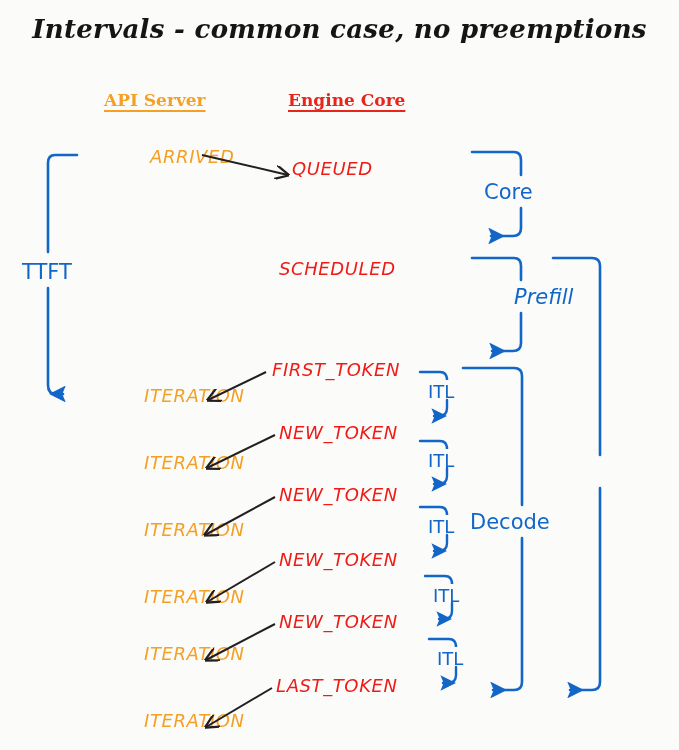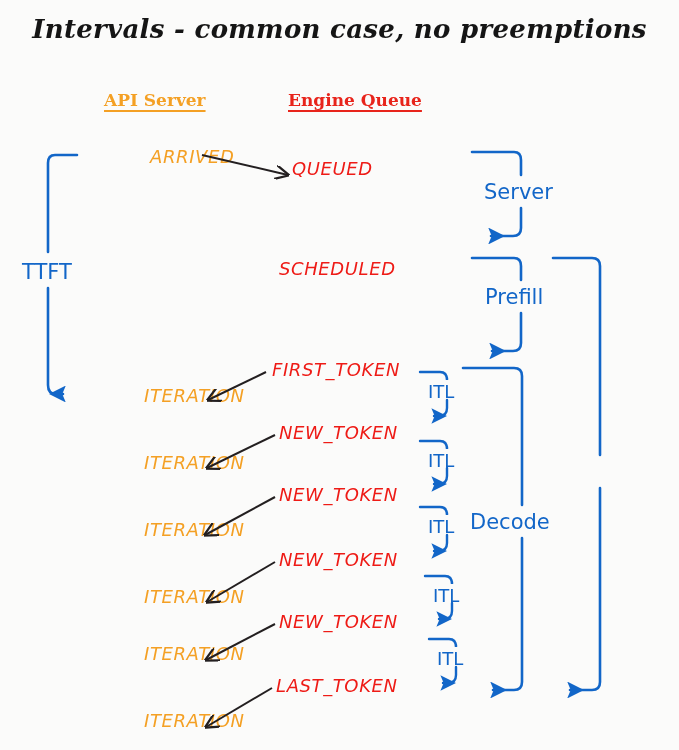--- a/index.html
+++ b/index.html
@@ -73,42 +73,42 @@
   }
 </style>
 </head>
 <body>
 
 <div id="canvas">
 
   <div class="abs title">Intervals - common case, no preemptions</div>
 
   <div class="abs col-head head-api">API Server</div>
-  <div class="abs col-head head-engine">Engine Queue</div>
+  <div class="abs col-head head-engine">Engine Core</div>
 
   <div class="abs state orange" style="left:106px; top:146px;">ARRIVED</div>
   <div class="abs state orange" style="left:100px; top:385px;">ITERATION</div>
   <div class="abs state orange" style="left:100px; top:452px;">ITERATION</div>
   <div class="abs state orange" style="left:100px; top:519px;">ITERATION</div>
   <div class="abs state orange" style="left:100px; top:586px;">ITERATION</div>
   <div class="abs state orange" style="left:100px; top:643px;">ITERATION</div>
   <div class="abs state orange" style="left:100px; top:710px;">ITERATION</div>
 
   <div class="abs state red" style="left:292px; top:158px;">QUEUED</div>
   <div class="abs state red" style="left:279px; top:258px;">SCHEDULED</div>
   <div class="abs state red" style="left:272px; top:359px;">FIRST_TOKEN</div>
   <div class="abs state red" style="left:279px; top:422px;">NEW_TOKEN</div>
   <div class="abs state red" style="left:279px; top:484px;">NEW_TOKEN</div>
   <div class="abs state red" style="left:279px; top:549px;">NEW_TOKEN</div>
   <div class="abs state red" style="left:279px; top:611px;">NEW_TOKEN</div>
   <div class="abs state red" style="left:276px; top:675px;">LAST_TOKEN</div>
 
   <div class="abs blue-label" style="left:22px; top:260px;">TTFT</div>
-  <div class="abs blue-label" style="left:484px; top:180px;">Server</div>
-  <div class="abs blue-label" style="left:485px; top:285px;">Prefill</div>
+  <div class="abs blue-label" style="left:484px; top:180px;">Core</div>
+  <div class="abs blue-label" style="left:514px; top:285px;font-style:italic;">Prefill</div>
   <div class="abs blue-label" style="left:470px; top:510px;">Decode</div>
 
   <div class="abs blue-label small" style="left:428px; top:381px;">ITL</div>
   <div class="abs blue-label small" style="left:428px; top:450px;">ITL</div>
   <div class="abs blue-label small" style="left:428px; top:516px;">ITL</div>
   <div class="abs blue-label small" style="left:433px; top:585px;">ITL</div>
   <div class="abs blue-label small" style="left:437px; top:648px;">ITL</div>
 
   <svg class="overlay" viewBox="0 0 679 750">
     <defs>

